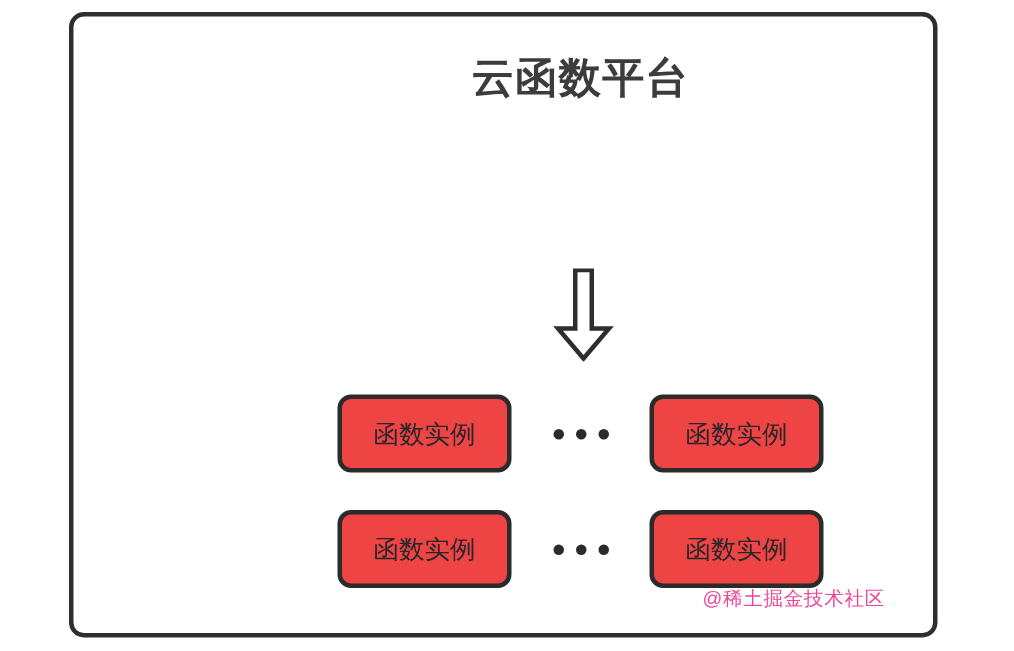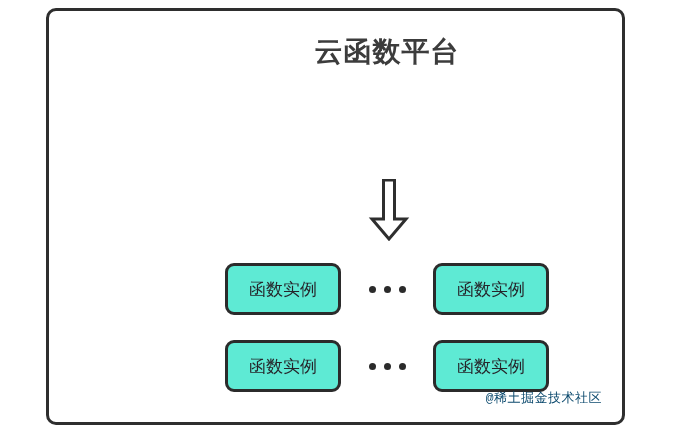--- a/index.html
+++ b/index.html
@@ -90,21 +90,21 @@
   }
   .row-1 { top: 251px; }
   .row-2 { top: 328px; }
 
   .instance-box {
     width: 116px;
     height: 52px;
     box-sizing: border-box;
     border: 3px solid #2b2b2b;
     border-radius: 9px;
-    background: #5eead4;
+    background: #ef4444;
     display: flex;
     align-items: center;
     justify-content: center;
   }
   .instance-box .label {
     font-size: 17px;
     color: #26262b;
     line-height: 1;
   }
 
@@ -119,27 +119,26 @@
   .ellipsis-dots .dot {
     width: 7px;
     height: 7px;
     border-radius: 50%;
     background: #2b2b2b;
   }
 
   
   .watermark {
     position: absolute;
-    right: 20px;
+    right: 32px;
     bottom: 17px;
     font-size: 13px;
-    color: #0c4a6e;
+    color: #ec4899;
     line-height: 1;
     letter-spacing: 0.5px;
-    font-family: Liberation Mono, monospace;
   }
 </style>
 </head>
 <body>
 
 <div id="canvas">
 
   <div class="platform-frame">
 
     <div class="platform-title">云函数平台</div>

